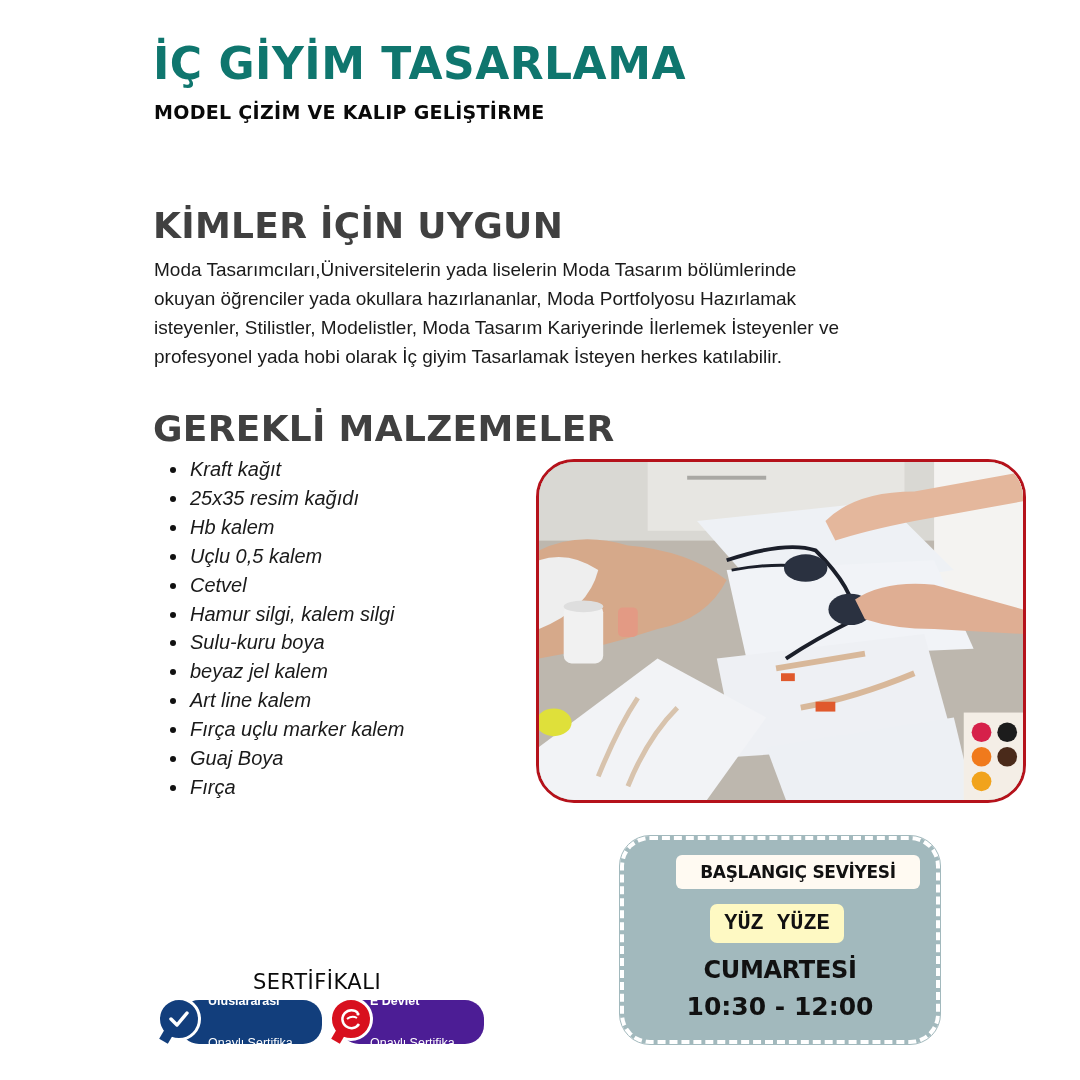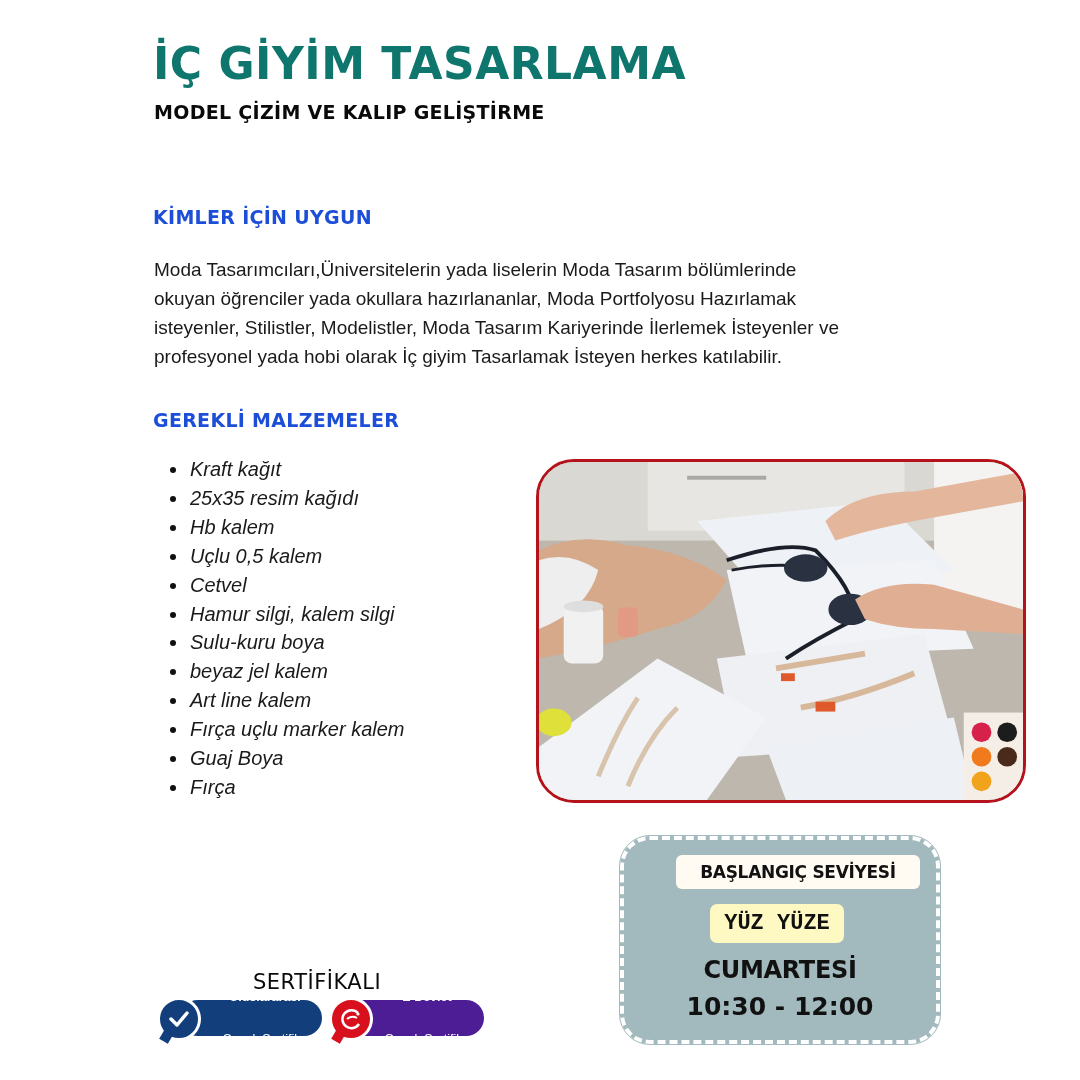--- a/index.html
+++ b/index.html
@@ -12,21 +12,21 @@
       font-size: 44px; letter-spacing: 0.5px; color: #0f766e; line-height: 1;
     }
     .subtitle {
       position: absolute; left: 154px; top: 103px;
       font-family: "DejaVu Sans", sans-serif; font-weight: bold;
       font-size: 19px; letter-spacing: 0.3px; color: #0a0a0a; line-height: 1;
     }
     .h2 {
       position: absolute; left: 153px;
       font-family: "DejaVu Sans", sans-serif; font-weight: bold;
-      font-size: 19px; color: #1d4ed8; line-height: 1; letter-spacing: 0.3px;
+      font-size: 36px; color: #404040; line-height: 1; letter-spacing: 0.3px;
     }
     .h2.who { top: 208px; }
     .h2.mat { top: 411px; }
 
     .para {
       position: absolute; left: 154px; top: 255px; width: 780px;
       font-family: "Liberation Sans", sans-serif; font-size: 19px;
       line-height: 29px; color: #1a1a1a;
     }
 
@@ -76,22 +76,22 @@
       position: absolute; left: 0; width: 100%; top: 152px; text-align: center;
       font-family: "DejaVu Sans", sans-serif; font-weight: bold; font-size: 25px; color: #111;
     }
 
     .cert-title {
       position: absolute; left: 253px; top: 970px;
       font-family: "DejaVu Sans", sans-serif; font-weight: normal; font-size: 21px;
       color: #0a0a0a; letter-spacing: 0.5px;
     }
     .cert-pill {
-      position: absolute; top: 1000px; height: 36px; border-radius: 19px;
-      display: flex; flex-direction: column; justify-content: center; align-items: center;
+      position: absolute; top: 1000px; height: 44px; border-radius: 19px;
+      display: flex; flex-direction: column; justify-content: center; 
       color: #fff; font-family: "Liberation Sans", sans-serif;
     }
     .cert-pill.intl { left: 180px; width: 142px; background: #123e7c; padding-left: 28px; }
     .cert-pill.edev { left: 340px; width: 144px; background: #4c1d95; padding-left: 30px; }
     .cert-pill .l1 { font-weight: bold; font-size: 12.5px; line-height: 14px; }
     .cert-pill .l2 { font-size: 12.5px; line-height: 15px; margin-top: 28px; }
 
     .cert-icon {
       position: absolute; top: 997px; width: 44px; height: 44px; border-radius: 50%;
       border: 3px solid #ffffff; display: flex; align-items: center; justify-content: center;

